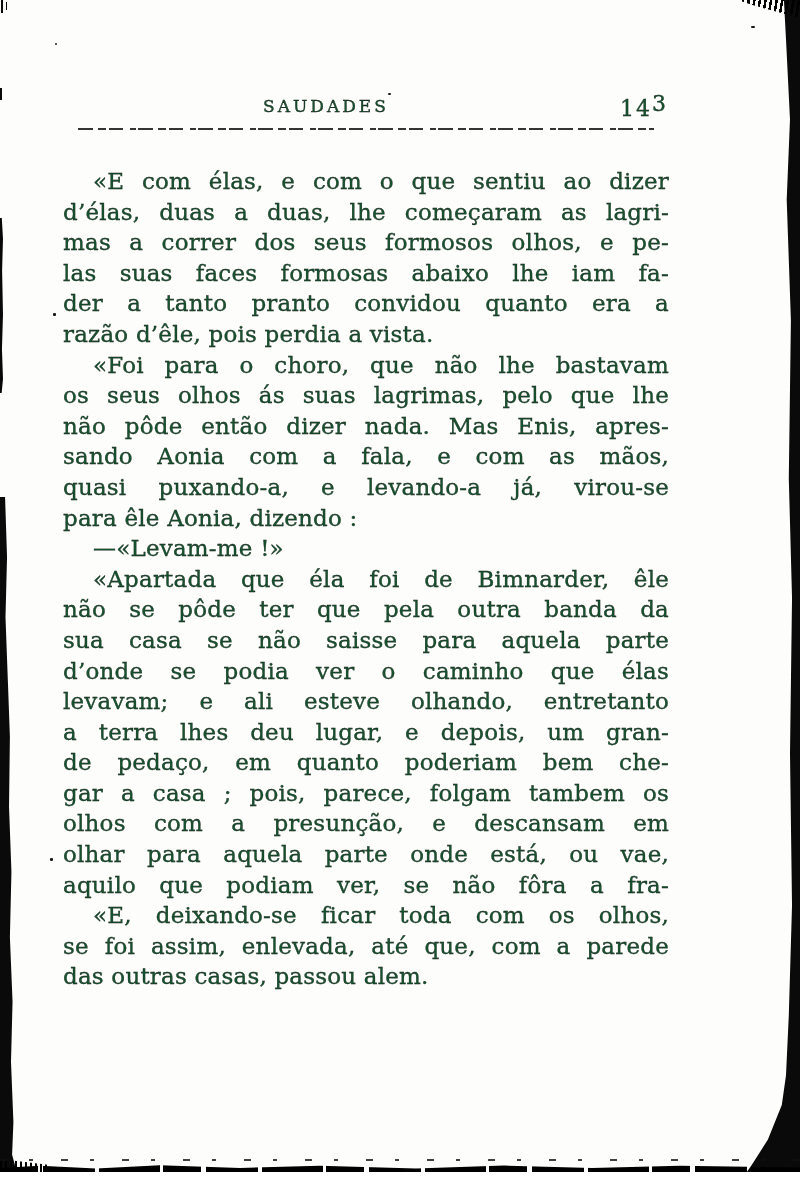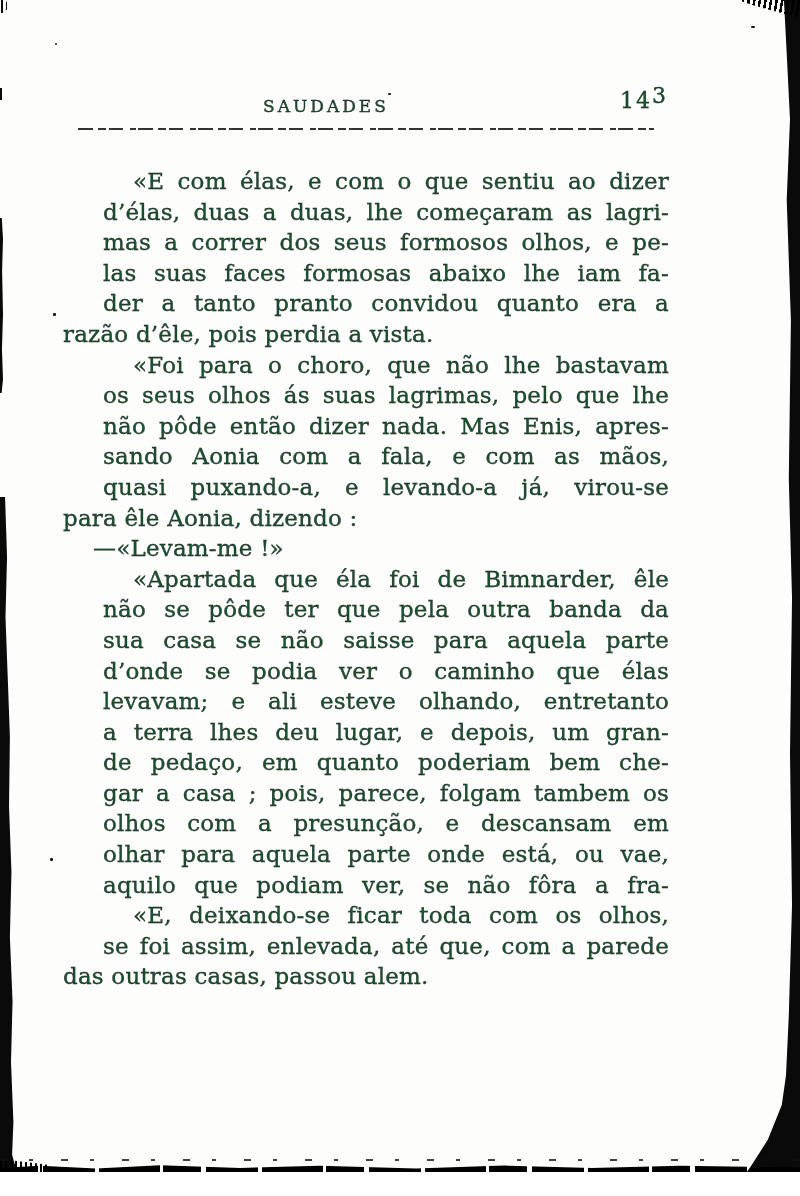--- a/index.html
+++ b/index.html
@@ -16,21 +16,21 @@
   
   .header-title {
     position: absolute;
     left: 263px; top: 96px;
     font-size: 17px;
     letter-spacing: 3px;
     -webkit-text-stroke: 0.35px #141414;
   }
   .page-number {
     position: absolute;
-    left: 620px; top: 88px;
+    left: 620px; top: 96px;
     font-size: 22px;
     letter-spacing: 2px;
     -webkit-text-stroke: 0.3px #141414;
   }
   .page-number .raised { display: inline-block; transform: translateY(-5px); }
   .header-rule {
     position: absolute;
     left: 78px; top: 128px;
     width: 576px; height: 2px;
     background: repeating-linear-gradient(90deg,
@@ -48,21 +48,21 @@
     width: 606px;
   }
   .line {
     font-size: 23px;
     line-height: 30.6px;
     height: 30.6px;
     white-space: nowrap;
     letter-spacing: 0.2px;
     -webkit-text-stroke: 0.3px #141414;
   }
-  .line.just { white-space: normal; text-align: justify; text-align-last: justify; margin-left: 40px; }
+  .line.just { white-space: normal; text-align: justify; text-align-last: justify; }
   .line.indent { text-indent: 30px; }
 
   
   .right-stripe {
     position: absolute; left: 730px; top: 0;
     width: 70px; height: 1196px;
     background: #0a0a0a;
     clip-path: polygon(
       77% 0%, 100% 0%, 100% 100%, 7% 100%,
       11% 99.1%, 31% 97.4%, 54% 95.3%, 74% 92.4%,

